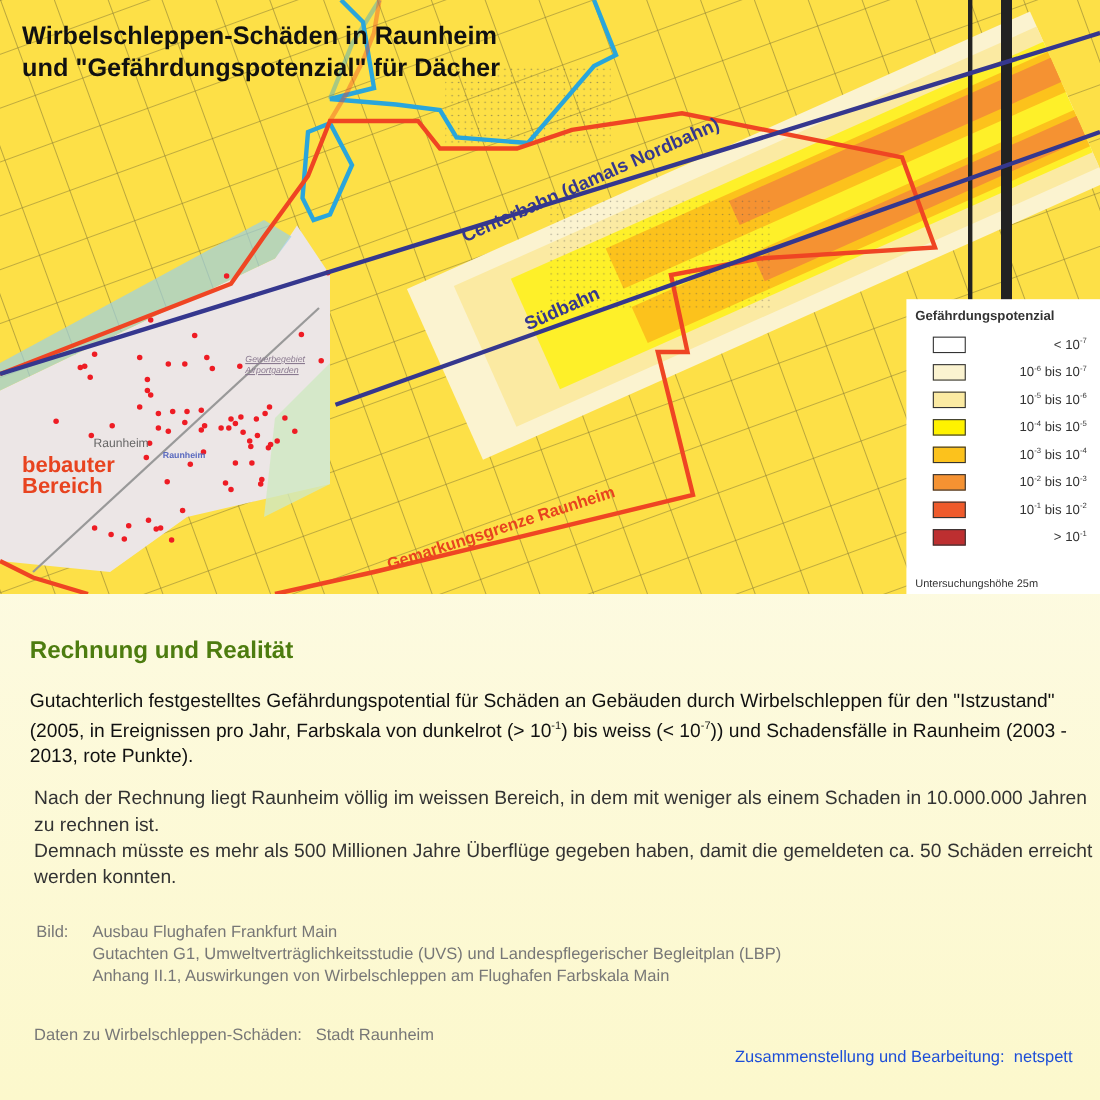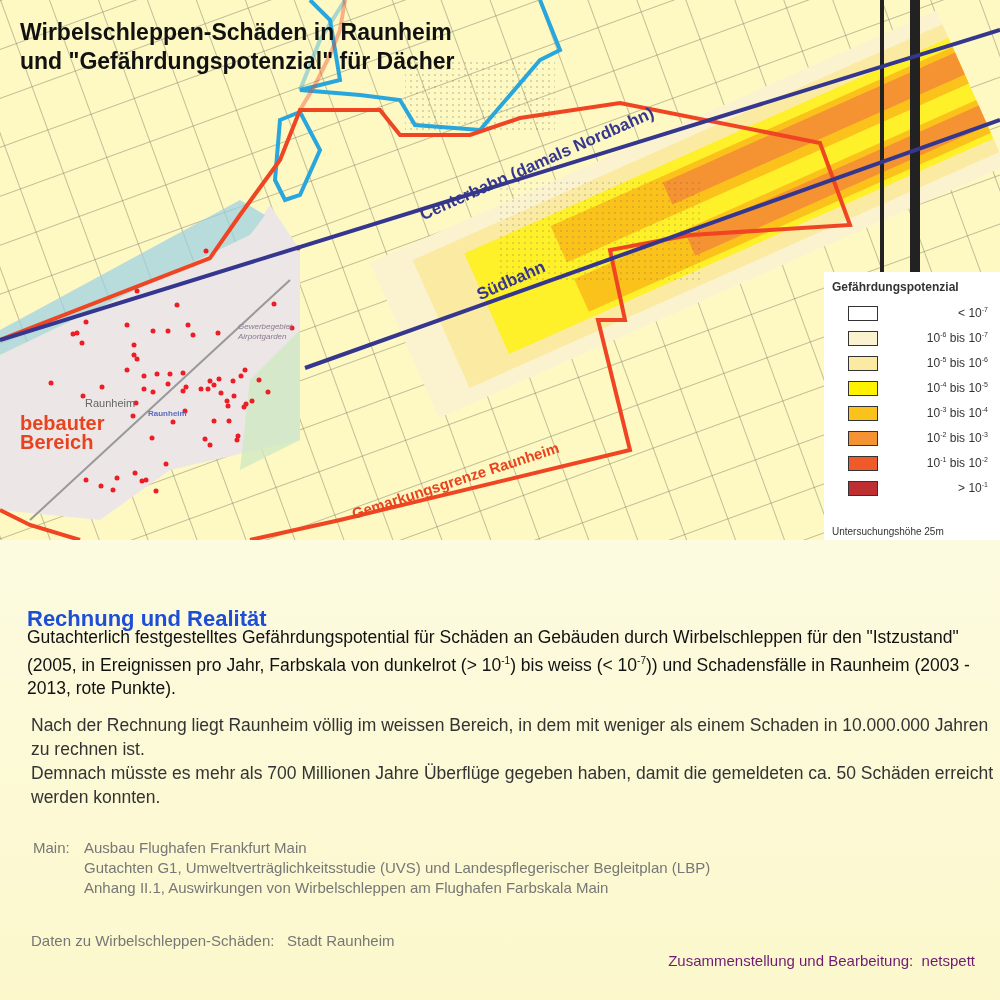--- a/index.html
+++ b/index.html
@@ -3,59 +3,59 @@
 <meta charset="utf-8">
 <style>
   html, body { margin:0; padding:0; }
   body {
     width:1000px; height:1000px; overflow:hidden; position:relative;
     font-family:"Liberation Sans", sans-serif;
     background: linear-gradient(180deg, #fefefa 0%, #fdfbe6 40%, #fcf8cc 100%);
   }
   #map {
     position:absolute; left:0; top:0; width:1000px; height:540px;
-    background:#fef9c3; overflow:hidden;
+    background:#fde047; overflow:hidden;
   }
   #map svg { position:absolute; left:0; top:0; }
   .map-title {
     position:absolute; left:20px; top:18px;
     font-weight:bold; font-size:23px; line-height:29px; color:#111;
     white-space:pre;
   }
   .map-label {
     position:absolute; font-weight:bold; white-space:nowrap; transform-origin:left bottom;
   }
   .lbl-bebaut { left:20px; top:414px; color:#e8431f; font-size:20px; line-height:19px; white-space:pre; font-weight:bold; position:absolute; }
   .lbl-center { left:425px; top:205px; color:#35378e; font-size:17px; transform:rotate(-24deg); }
   .lbl-sued   { left:482px; top:285px; color:#35378e; font-size:17px; transform:rotate(-24deg); }
   .lbl-gemark { left:355px; top:505px; color:#e8431f; font-size:15px; transform:rotate(-18deg); }
   .lbl-raunheim { position:absolute; left:85px; top:397px; font-size:11px; color:#666; }
   .lbl-raunheim-st { position:absolute; left:148px; top:409px; font-size:8px; color:#5a6abf; font-weight:bold; }
-  .lbl-gewerbe { position:absolute; left:238px; top:322px; font-size:8px; color:#8a7a90; font-style:italic; line-height:10px; white-space:pre; }
+  .lbl-gewerbe { position:absolute; left:223px; top:322px; font-size:8px; color:#8a7a90; font-style:italic; line-height:10px; white-space:pre;text-decoration:underline; }
 
   #legend {
     position:absolute; left:824px; top:272px; width:176px; height:268px; background:#fff;
   }
   .legend-title { position:absolute; left:8px; top:8px; font-weight:bold; font-size:12px; color:#333; }
   .legend-row { position:absolute; left:0; width:176px; height:20px; }
   .legend-swatch { position:absolute; left:24px; top:0; width:30px; height:15px; border:1px solid #333; box-sizing:border-box; }
   .legend-text { position:absolute; right:12px; top:0; font-size:12px; color:#333; white-space:nowrap; }
   .legend-text sup { font-size:7px; }
   .legend-foot { position:absolute; left:8px; top:254px; font-size:10px; color:#333; }
 
-  .section-title { position:absolute; left:27px; top:606px; font-size:22px; font-weight:bold; color:#1d4ed8; }
+  .section-title { position:absolute; left:27px; top:578px; font-size:22px; font-weight:bold; color:#4d7c0f; }
   .p1 { position:absolute; left:27px; top:626px; width:970px; font-size:17.5px; line-height:23px; color:#111; }
   .p1 sup { font-size:10px; }
   .p2 { position:absolute; left:31px; top:713px; width:965px; font-size:17.5px; line-height:24px; color:#333; }
   .credits { position:absolute; left:33px; top:838px; font-size:15px; line-height:20px; color:#777; }
   .credits .row { white-space:nowrap; }
   .credits .indent { padding-left:51px; }
   .credits .k { display:inline-block; width:51px; }
   .daten { position:absolute; left:31px; top:932px; font-size:15px; color:#777; white-space:pre; }
-  .zusamm { position:absolute; right:25px; top:952px; font-size:15px; color:#701a75; white-space:pre; }
+  .zusamm { position:absolute; right:25px; top:952px; font-size:15px; color:#1d4ed8; white-space:pre; }
 </style>
 </head>
 <body>
 
 <div id="map">
   <svg width="1000" height="540" viewBox="0 0 1000 540">
     <defs>
       <pattern id="grid" width="46" height="46" patternUnits="userSpaceOnUse" patternTransform="rotate(-20)">
         <path d="M0 0 L46 0 M0 0 L0 46" stroke="#222" stroke-width="1" fill="none"></path>
       </pattern>
@@ -229,23 +229,23 @@
     <div class="legend-foot">Untersuchungshöhe 25m</div>
   </div>
 </div>
 
 <div class="section-title">Rechnung und Realität</div>
 
 <div class="p1"><span>Gutachterlich festgestelltes Gefährdungspotential für Schäden an Gebäuden durch Wirbelschleppen für den "Istzustand" (2005, in Ereignissen pro Jahr, Farbskala von dunkelrot (&gt; 10</span><sup>-1</sup><span>) bis weiss (&lt; 10</span><sup>-7</sup><span>)) und Schadensfälle in Raunheim (2003 - 2013, rote Punkte).</span></div>
 
 <div class="p2">
   <div>Nach der Rechnung liegt Raunheim völlig im weissen Bereich, in dem mit weniger als einem Schaden in 10.000.000 Jahren zu rechnen ist.</div>
-  <div>Demnach müsste es mehr als 700 Millionen Jahre Überflüge gegeben haben, damit die gemeldeten ca. 50 Schäden erreicht werden konnten.</div>
+  <div>Demnach müsste es mehr als 500 Millionen Jahre Überflüge gegeben haben, damit die gemeldeten ca. 50 Schäden erreicht werden konnten.</div>
 </div>
 
 <div class="credits">
-  <div class="row"><span class="k">Main:</span><span>Ausbau Flughafen Frankfurt Main</span></div>
+  <div class="row"><span class="k">Bild:</span><span>Ausbau Flughafen Frankfurt Main</span></div>
   <div class="row indent">Gutachten G1, Umweltverträglichkeitsstudie (UVS) und Landespflegerischer Begleitplan (LBP)</div>
   <div class="row indent">Anhang II.1, Auswirkungen von Wirbelschleppen am Flughafen Farbskala Main</div>
 </div>
 
 <div class="daten">Daten zu Wirbelschleppen-Schäden:   Stadt Raunheim</div>
 <div class="zusamm">Zusammenstellung und Bearbeitung:  netspett</div>
 
 </body></html>

